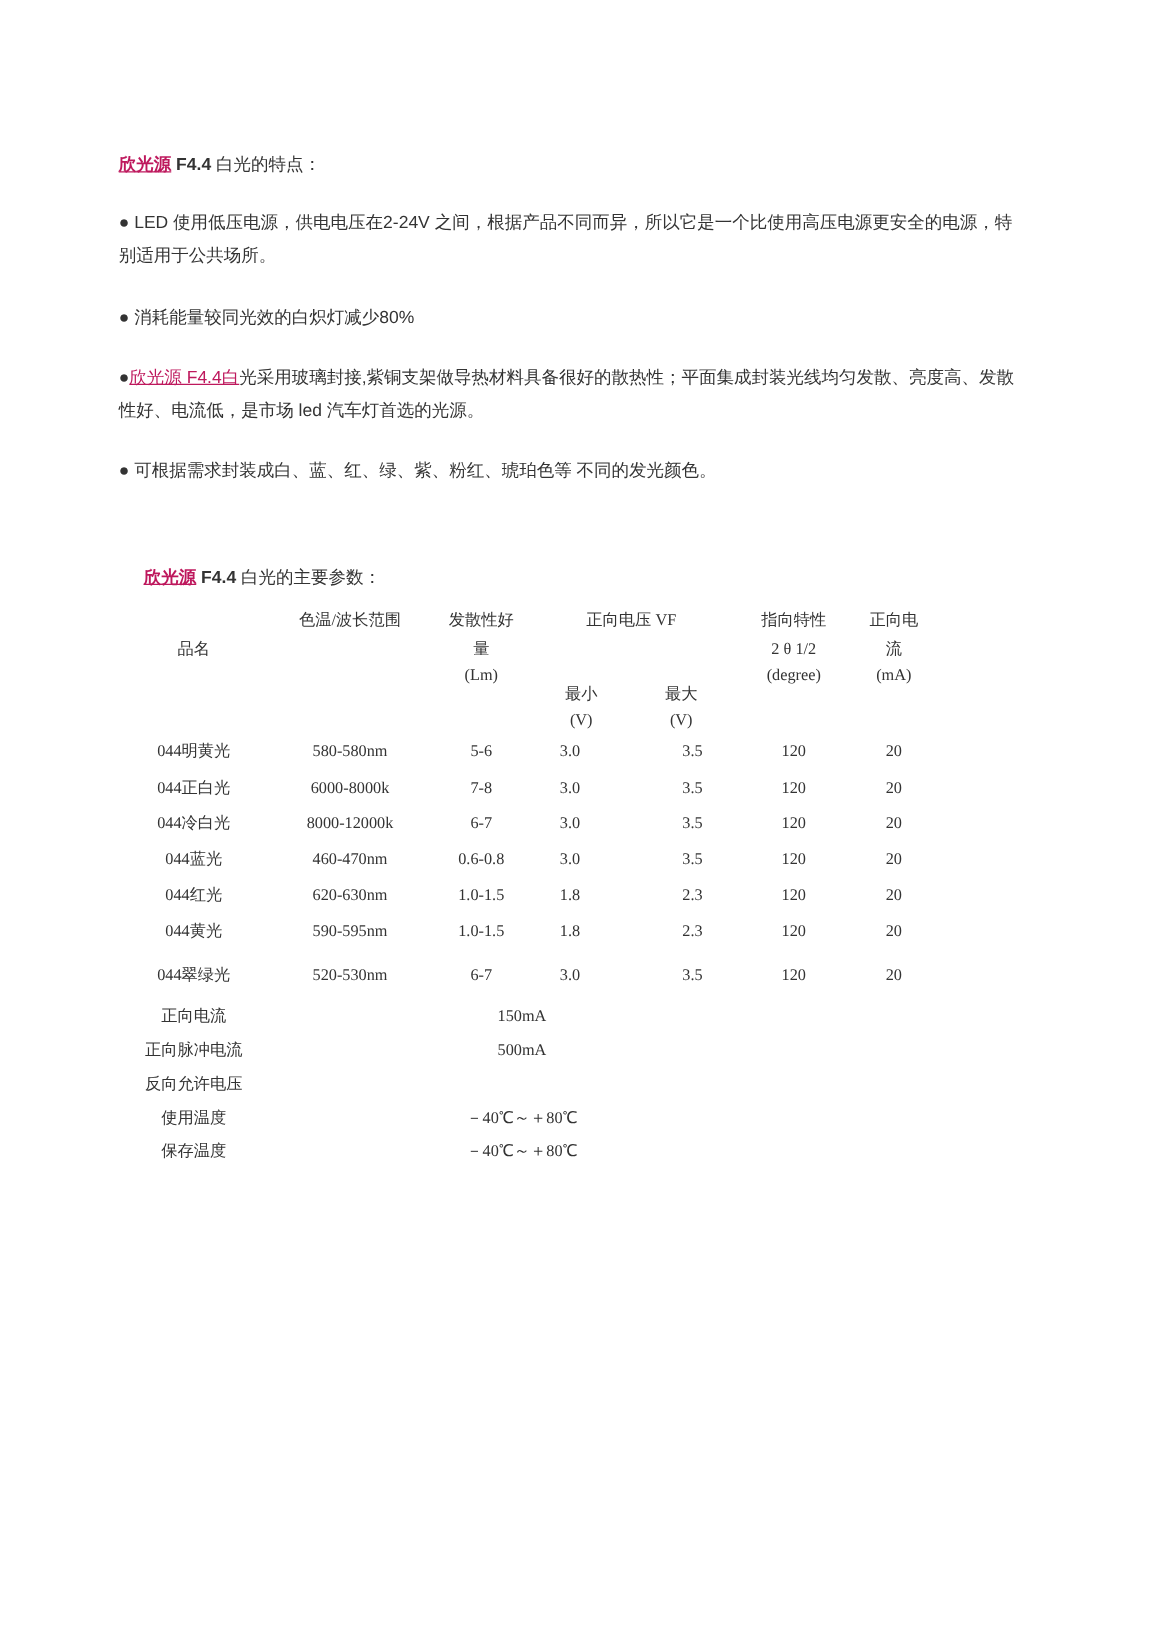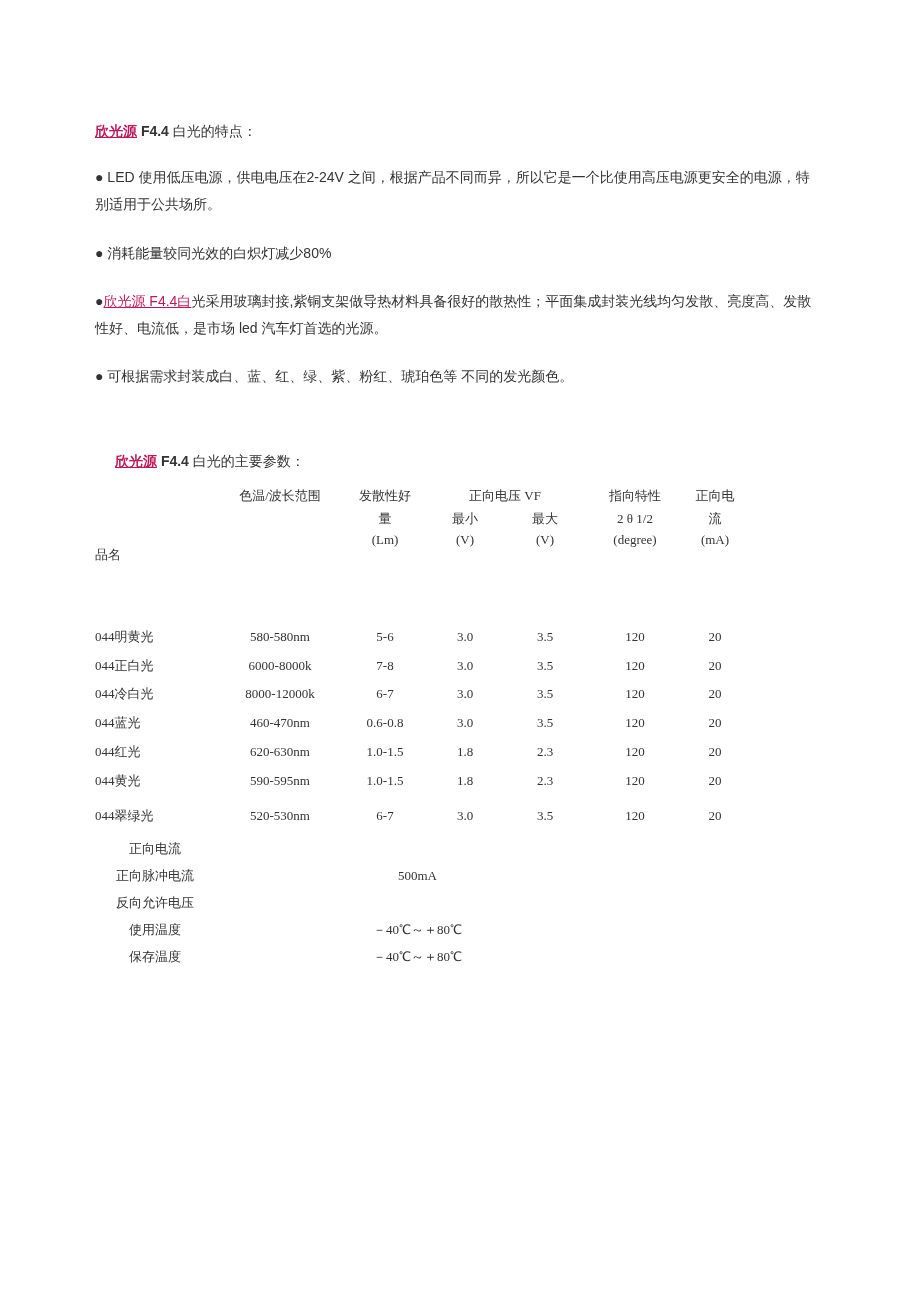--- a/index.html
+++ b/index.html
@@ -30,32 +30,32 @@
     .params-section { margin-top: 60px; }
     .params-title { margin-bottom: 14px; margin-left: 20px; }
     .table-wrap { font-family: "SimSun", serif; font-size: 13px; }
     .thead-row, .data-row {
       display: flex;
       align-items: flex-start;
       text-align: center;
     }
     .thead-row { align-items: flex-start; line-height: 1.6; }
     .thead-cell { display: flex; flex-direction: column; justify-content: flex-start; }
-    .c1 { width: 120px; text-align: left; gap: 36px; }
+    .c1 { width: 120px; text-align: center; }
     .c2 { width: 130px; text-align: center; }
     .c3 { width: 80px; text-align: center; }
     .c6 { width: 100px; text-align: center; }
     .c7 { width: 60px; text-align: center; }
     .data-row { padding: 4px 0; }
     .thead-top { margin-bottom: 2px; }
     .thead-sub { }
     .spec-row { display: flex; padding: 3px 0; }
     .spec-label { width: 120px; text-align: center; }
     .spec-value { flex: 1; text-align: center; padding-right: 200px; }
-    .vf-group { width: 160px; text-align: center; }
+    .vf-group { width: 160px; text-align: center; gap: 36px; }
     .vf-sub { display: flex; }
     .vf-sub > div { flex: 1; }
   </style>
 </head>
 <body>
 
 <div class="section-title">
   <span class="link-blue bold">欣光源</span><span class="bold"> F4.4 </span><span>白光的特点：</span>
 </div>
 
@@ -189,20 +189,21 @@
           <div class="c6">120</div>
           <div class="c7">20</div>
         </div>
       </div>
 
     <div style="height:6px"></div>
 
     <div id="specs-container">
         <div class="spec-row">
           <div class="spec-label">正向电流</div>
+          <div class="spec-value">150mA</div>
         </div>
         <div class="spec-row">
           <div class="spec-label">正向脉冲电流</div>
           <div class="spec-value">500mA</div>
         </div>
         <div class="spec-row">
           <div class="spec-label">反向允许电压</div>
         </div>
         <div class="spec-row">
           <div class="spec-label">使用温度</div>

